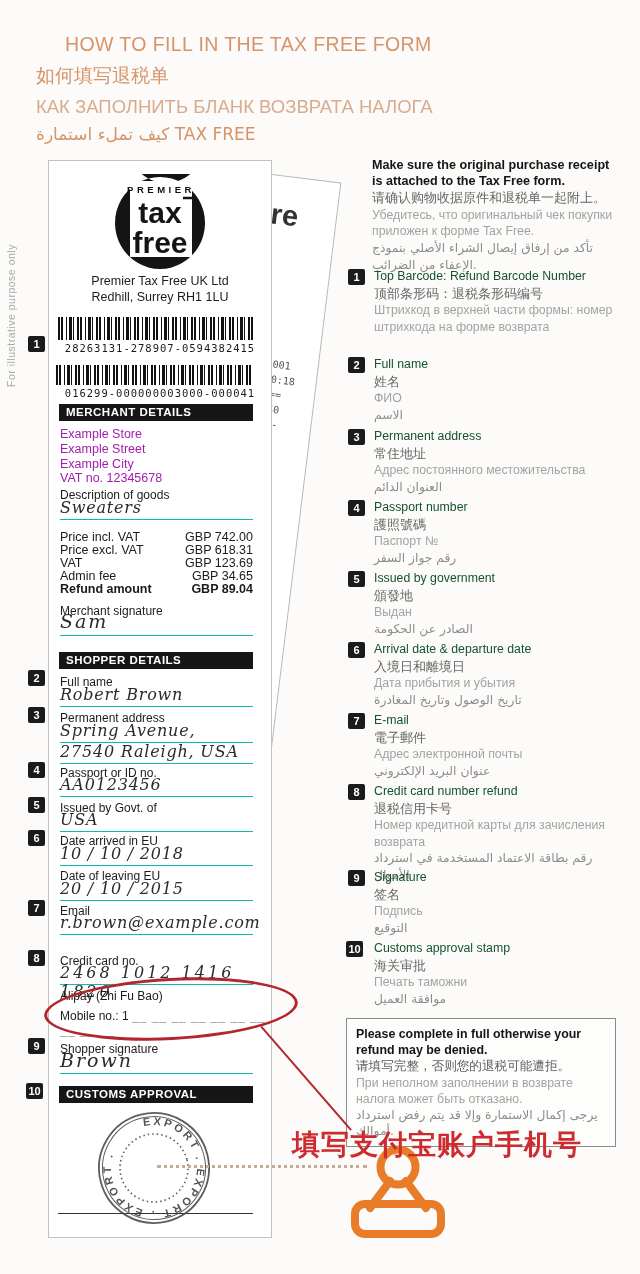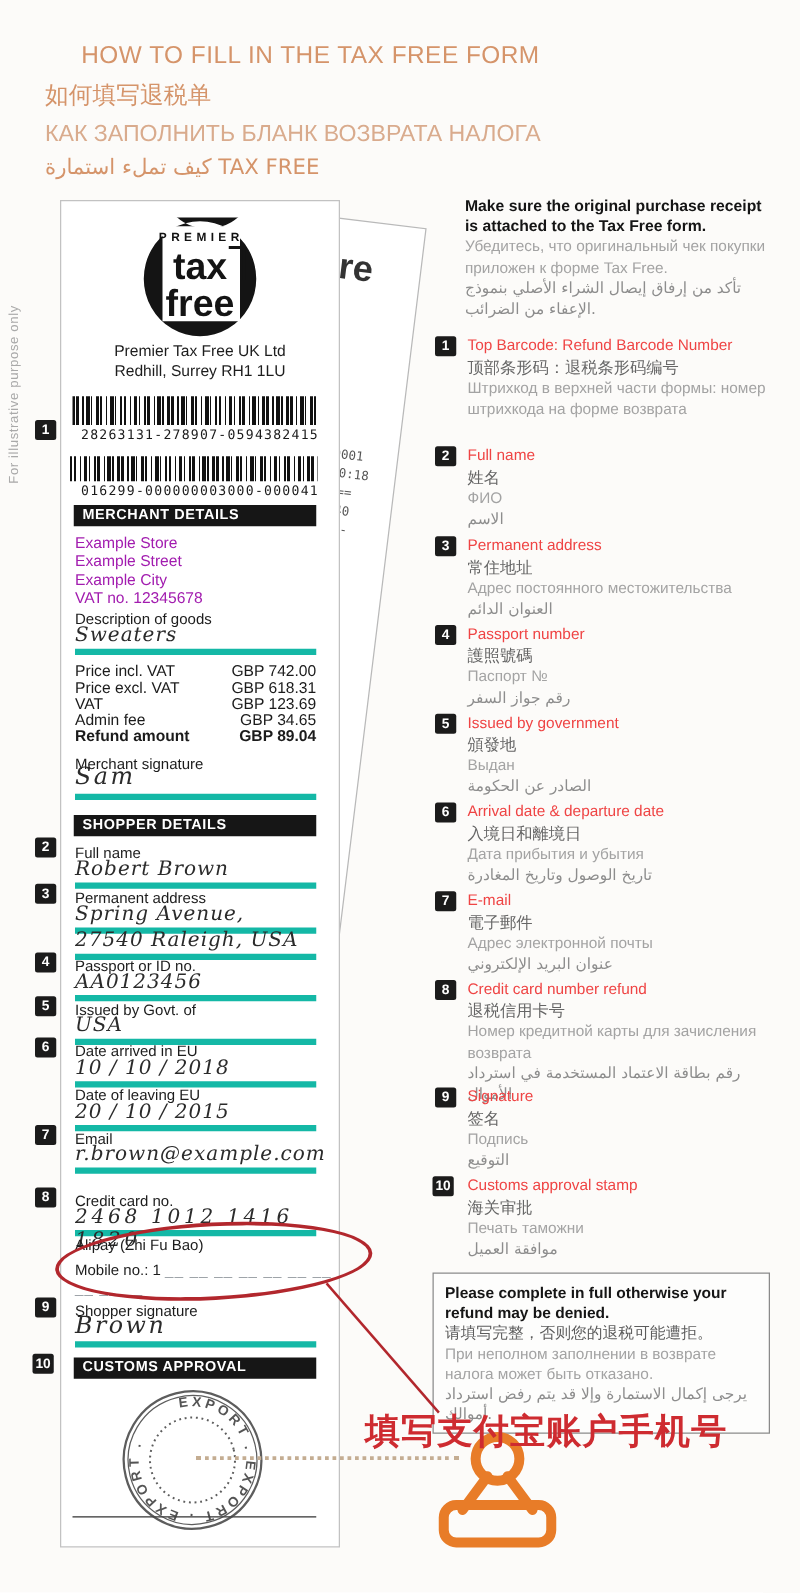--- a/index.html
+++ b/index.html
@@ -31,35 +31,35 @@
       #fff 5px 8px,#111 8px 9px,#fff 9px 11px,#111 11px 14px,#fff 14px 15px,#111 15px 16px,#fff 16px 19px);}
   .bc-num{position:absolute;width:100%;text-align:center;font-size:10.5px;letter-spacing:1px;
           color:#1a1a1a;font-family:"DejaVu Sans Mono",monospace;}
   .sec-bar{position:absolute;left:10px;width:194px;height:17px;background:#161616;color:#fff;
            font-size:11.5px;font-weight:bold;letter-spacing:.5px;line-height:17px;padding-left:7px;
            box-sizing:border-box;}
   .m-lines{left:11px;top:266px;font-size:12.5px;line-height:14.8px;color:#a21caf;}
   .r-lbl{position:absolute;left:11px;font-size:12px;color:#1c1c1c;}
   .hand{font-family:"DejaVu Serif",serif;font-style:italic;color:#2b2b2b;font-size:16px;letter-spacing:.8px;}
   .val{position:absolute;left:11px;width:193px;height:21px;}
-  .uline{border-bottom:5px solid #14b8a6;}
+  .uline{border-bottom:1px solid #14b8a6;}
   .prow{position:absolute;left:11px;width:193px;display:flex;justify-content:space-between;
         font-size:12.5px;color:#1b1b1b;}
   .prow.bold{font-weight:bold;}
   .sig{font-size:19px;letter-spacing:2px;}
   .dashes{color:#9aa0a6;letter-spacing:1px;font-size:12px;}
   .bottom-line{position:absolute;left:9px;top:1052px;width:195px;border-top:1.5px solid #333;}
   .stamp-wrap{position:absolute;left:46px;top:948px;width:118px;height:118px;transform:rotate(-14deg);opacity:.88;}
   
   .badge{position:absolute;min-width:17px;height:16px;background:#1b1b1b;color:#fff;font-size:11px;
          font-weight:bold;text-align:center;line-height:16px;border-radius:2px;z-index:4;padding:0 1px;box-sizing:border-box;}
   
   .intro,.item{position:absolute;left:374px;width:246px;z-index:1;}
   .intro{left:372px;}
-  .i-en{font-size:12.3px;color:#ef4444;line-height:16.5px;}
+  .i-en{font-size:12.3px;color:#14532d;line-height:16.5px;}
   .i-en.b{font-weight:bold;color:#151515;font-size:12.6px;line-height:16px;}
   .i-zh{font-size:13px;color:#666;line-height:17.5px;}
   .i-ru{font-size:12.3px;color:#a3a3a3;line-height:16.5px;}
   .i-ar{font-size:12.3px;color:#8d8d8d;line-height:17px;font-family:"DejaVu Sans",sans-serif;}
   
   .warn{position:absolute;left:346px;top:1018px;width:270px;box-sizing:border-box;border:1px solid #8a8a8a;
         background:#fdfdfc;padding:7px 9px;z-index:2;}
   .warn .i-en.b{font-size:12.4px;}
   .warn .i-zh{font-size:12.6px;color:#5c5c5c;line-height:16.5px;}
   .warn .i-ru{line-height:16px;}
@@ -216,20 +216,21 @@
   <div class="badge" style="left:28px;top:762px;">4</div>
   <div class="badge" style="left:28px;top:797px;">5</div>
   <div class="badge" style="left:28px;top:830px;">6</div>
   <div class="badge" style="left:28px;top:900px;">7</div>
   <div class="badge" style="left:28px;top:950px;">8</div>
   <div class="badge" style="left:28px;top:1038px;">9</div>
   <div class="badge" style="left:26px;top:1083px;">10</div>
 
   <div class="intro" style="top:157px;">
     <div class="i-en b">Make sure the original purchase receipt is attached to the Tax Free form.</div>
+    <div class="i-zh">请确认购物收据原件和退税单一起附上。</div>
     <div class="i-ru">Убедитесь, что оригинальный чек покупки приложен к форме Tax Free.</div>
     <div class="i-ar">تأكد من إرفاق إيصال الشراء الأصلي بنموذج الإعفاء من الضرائب.</div>
   </div>
 
   <div class="badge" style="left:348px;top:269px;">1</div>
   <div class="item" style="top:268px;">
     <div class="i-en">Top Barcode: Refund Barcode Number</div>
     <div class="i-zh">顶部条形码：退税条形码编号</div>
     <div class="i-ru">Штрихкод в верхней части формы: номер штрихкода на форме возврата</div>
   </div>

